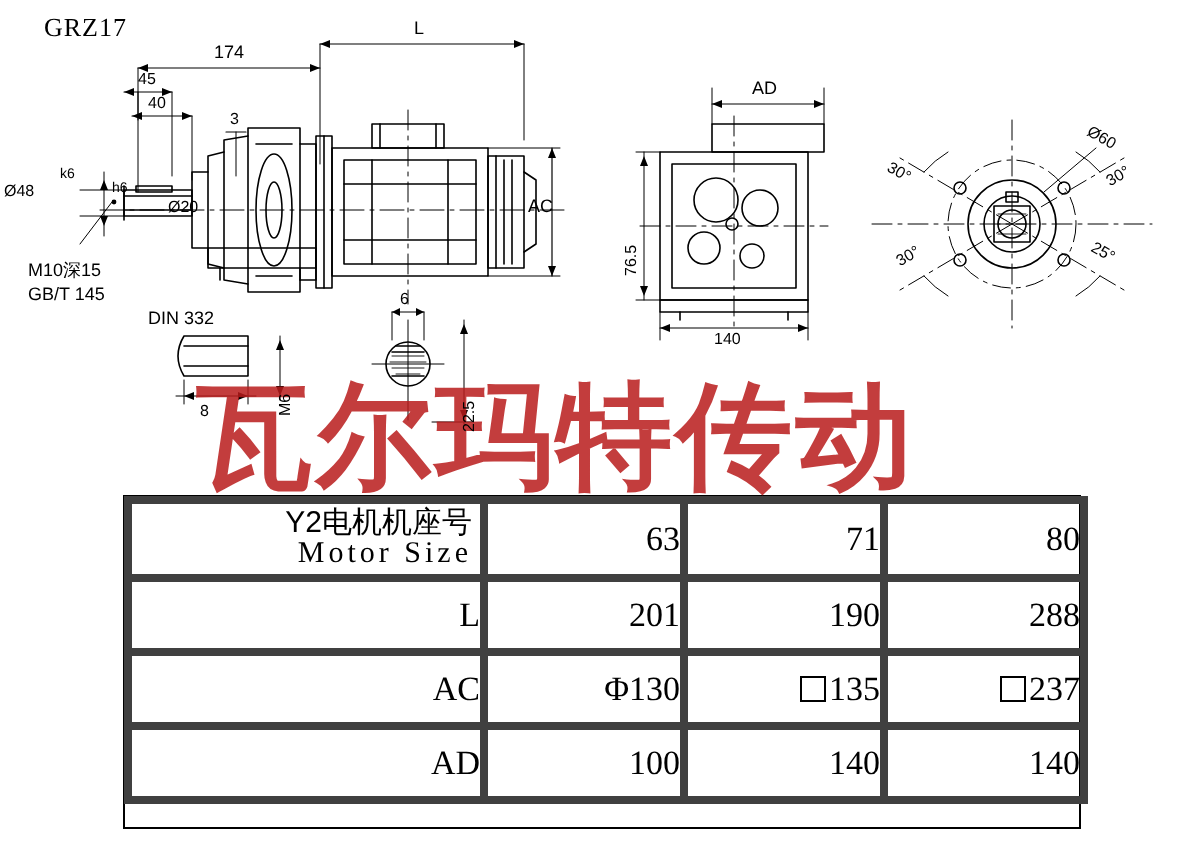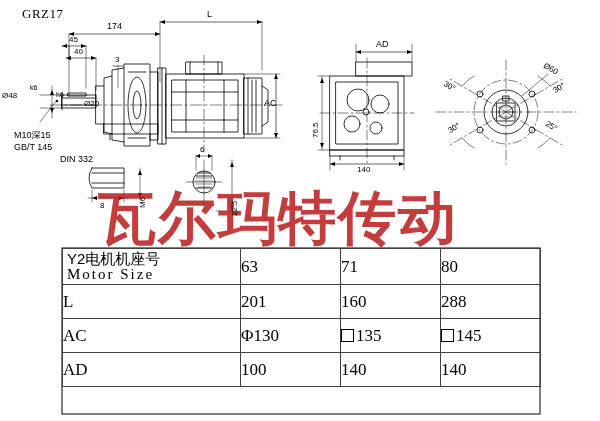--- a/index.html
+++ b/index.html
@@ -62,22 +62,22 @@
   
   #spec-table {
     position: absolute;
     left: 62px;
     top: 248px;
     width: 478px;
     border-collapse: collapse;
     table-layout: fixed;
   }
   #spec-table td {
-    border: 1px solid #404040;
-    text-align: left;
+    border: 4px solid #404040;
+    text-align: right;
     height: 33px;
     font-family: "Liberation Serif", serif;
     font-size: 17px;
     padding: 0;
   }
   #spec-table td.head-cell {
     font-size: 15px;
     line-height: 1.05;
     padding: 1px 4px;
   }
@@ -371,21 +371,21 @@
 <div class="lbl small" style="left:115px; top:56px;">3</div>
 <div class="lbl" style="left:264px; top:99px;">AC</div>
 
 <div class="lbl small" style="left:2px; top:92px;">Ø48</div>
 <div class="lbl tiny" style="left:30px; top:84px;">k6</div>
 <div class="lbl small" style="left:40px; top:100px;padding-left:44px;">Ø20</div>
 <div class="lbl tiny" style="left:56px; top:91px;">h6</div>
 
 <div class="lbl" style="left:14px; top:131px; font-size:9px;text-align:right;">M10深15</div>
 <div class="lbl" style="left:14px; top:143px; font-size:9px;">GB/T 145</div>
-<div class="lbl" style="left:14px; top:155px; font-size:9px;padding-left:46px;">DIN 332</div>
+<div class="lbl" style="left:28px; top:155px; font-size:9px;padding-left:46px;">DIN 332</div>
 
 <div class="lbl small" style="left:100px; top:202px;">8</div>
 <div class="lbl small rot90" style="left:139px; top:208px;">M6</div>
 <div class="lbl small" style="left:200px; top:146px;">6</div>
 <div class="lbl small rot90" style="left:231px; top:216px;">22.5</div>
 
 <div class="lbl" style="left:376px; top:40px;">AD</div>
 <div class="lbl small rot90" style="left:312px; top:138px;">76.5</div>
 <div class="lbl small" style="left:357px; top:166px;">140</div>
 
@@ -408,28 +408,28 @@
         <div class="cn">Y2电机机座号</div>
         <div style="letter-spacing:2px;">Motor Size</div>
       </td>
       <td>63</td>
       <td>71</td>
       <td>80</td>
     </tr>
     <tr>
       <td class="row-label">L</td>
       <td>201</td>
-      <td>160</td>
+      <td>190</td>
       <td>288</td>
     </tr>
     <tr>
       <td class="row-label">AC</td>
       <td>Φ130</td>
       <td><span class="sq"></span><span>135</span></td>
-      <td><span class="sq"></span><span>145</span></td>
+      <td><span class="sq"></span><span>237</span></td>
     </tr>
     <tr>
       <td class="row-label">AD</td>
       <td>100</td>
       <td>140</td>
       <td>140</td>
     </tr>
   </tbody>
 </table>
 

